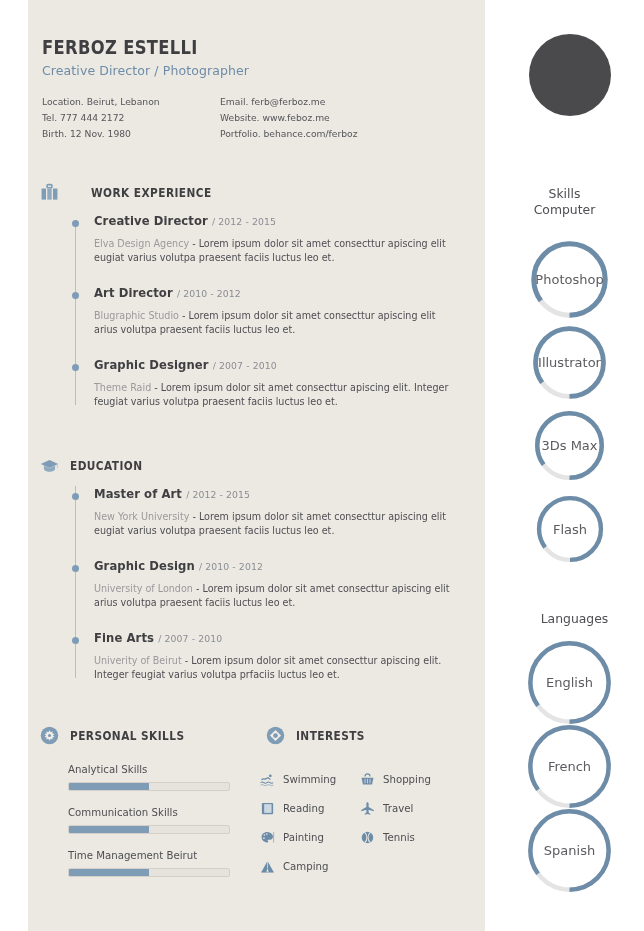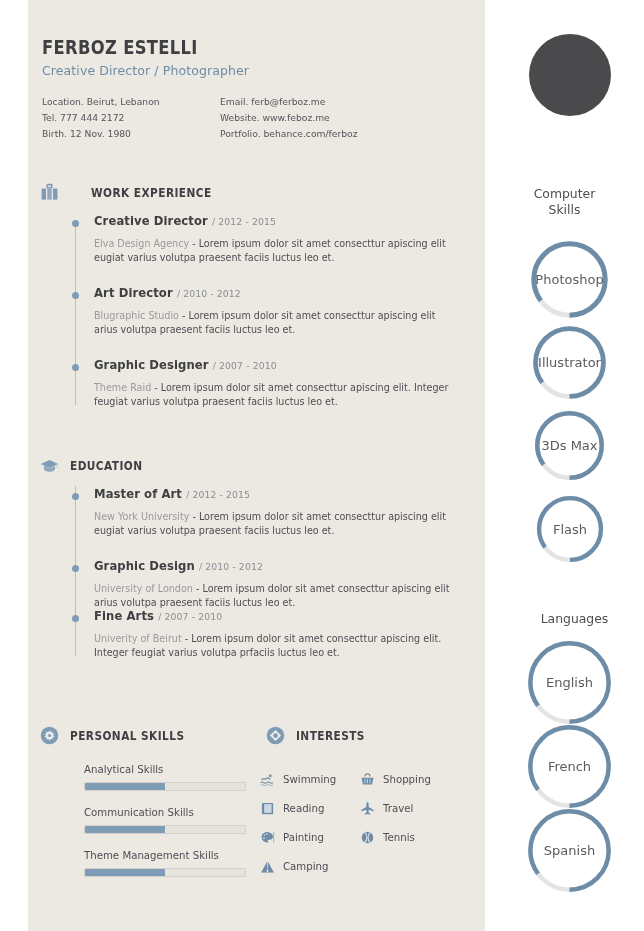--- a/index.html
+++ b/index.html
@@ -185,21 +185,21 @@
       <span class="dot" style="top:13px;"></span>
       <div class="entry-title">
         <span>Master of Art</span>
         <span class="yrs">/ 2012 - 2015</span>
       </div>
       <div class="entry-desc">
         <span class="org">New York University</span><span> - Lorem ipsum dolor sit amet consecttur apiscing elit eugiat varius volutpa praesent faciis luctus leo et.</span>
       </div>
     </div>
 
-    <div class="entry" style="">
+    <div class="entry" style="margin-bottom:22px;">
       <span class="dot"></span>
       <div class="entry-title">
         <span>Graphic Design</span>
         <span class="yrs">/ 2010 - 2012</span>
       </div>
       <div class="entry-desc">
         <span class="org">University of London</span><span> - Lorem ipsum dolor sit amet consecttur apiscing elit arius volutpa praesent faciis luctus leo et.</span>
       </div>
     </div>
 
@@ -217,35 +217,35 @@
 
   <div class="sec-head" style="left:40px; top:726px;">
     <svg class="sec-icon" viewBox="0 0 24 24">
       <circle cx="12" cy="12" r="11" fill="#7e9cb5"></circle>
       <path d="M12 5.5 l1.5 2.4 2.6 -1.1 -0.6 2.8 2.8 0.4 -2 2 2 2 -2.8 0.4 0.6 2.8 -2.6 -1.1 -1.5 2.4 -1.5 -2.4 -2.6 1.1 0.6 -2.8 -2.8 -0.4 2 -2 -2 -2 2.8 -0.4 -0.6 -2.8 2.6 1.1 z" fill="#f1eee9"></path>
       <circle cx="12" cy="12" r="2" fill="#7e9cb5"></circle>
     </svg>
     <div class="sec-title">PERSONAL SKILLS</div>
   </div>
 
-  <div style="position:absolute; left:84px; top:764px; width:162px;">
+  <div style="position:absolute; left:68px; top:764px; width:162px;">
     <div class="pskill">
       <div class="lbl">Analytical Skills</div>
       <div class="bar">
         <div class="fill" id="psk0" style="width: 50%;"></div>
       </div>
     </div>
     <div class="pskill">
       <div class="lbl">Communication Skills</div>
       <div class="bar">
         <div class="fill" id="psk1" style="width: 50%;"></div>
       </div>
     </div>
     <div class="pskill">
-      <div class="lbl">Theme Management Skills</div>
+      <div class="lbl">Time Management Beirut</div>
       <div class="bar">
         <div class="fill" id="psk2" style="width: 50%;"></div>
       </div>
     </div>
   </div>
 
   <div class="sec-head" style="left:266px; top:726px;">
     <svg class="sec-icon" viewBox="0 0 24 24">
       <circle cx="12" cy="12" r="11" fill="#7e9cb5"></circle>
       <path d="M12 5 L19 12 L12 19 L5 12 Z" fill="#f1eee9"></path>
@@ -310,22 +310,22 @@
         <path d="M12 3 L12 14.5" stroke="#ece9e3" stroke-width="1.1"></path>
         <path d="M2 21 h20" stroke="#6d8ca8" stroke-width="1.1"></path>
       </svg>
       <span>Camping</span>
     </div>
   </div>
 
   <div class="avatar"></div>
 
   <div class="side-head" style="left:485px; top:186px;">
+    <div>Skills</div>
     <div>Computer</div>
-    <div>Skills</div>
   </div>
 
   <div class="ring" style="left:528px; top:238px;">
     <svg width="83" height="83" viewBox="0 0 100 100">
       <circle cx="50" cy="50" r="43" fill="none" stroke="#e4e4e4" stroke-width="6"></circle>
       <circle class="arc" cx="50" cy="50" r="43" fill="none" stroke="#6d8ca8" stroke-width="6" stroke-linecap="butt" transform="rotate(-90 50 50) scale(-1 1) translate(-100 0)" stroke-dasharray="229.65042297741388 270.1769682087222"></circle>
     </svg>
     <div class="rlabel">Photoshop</div>
   </div>
 

